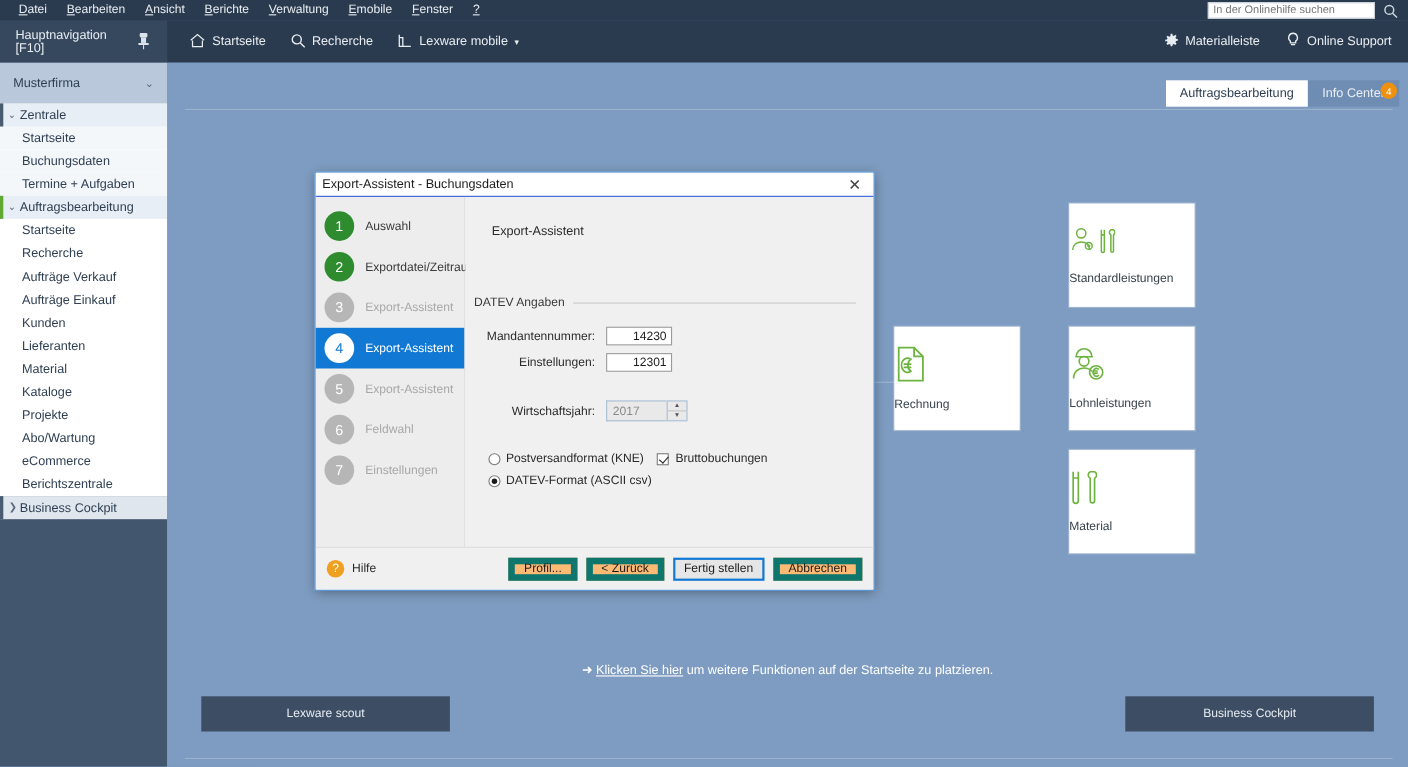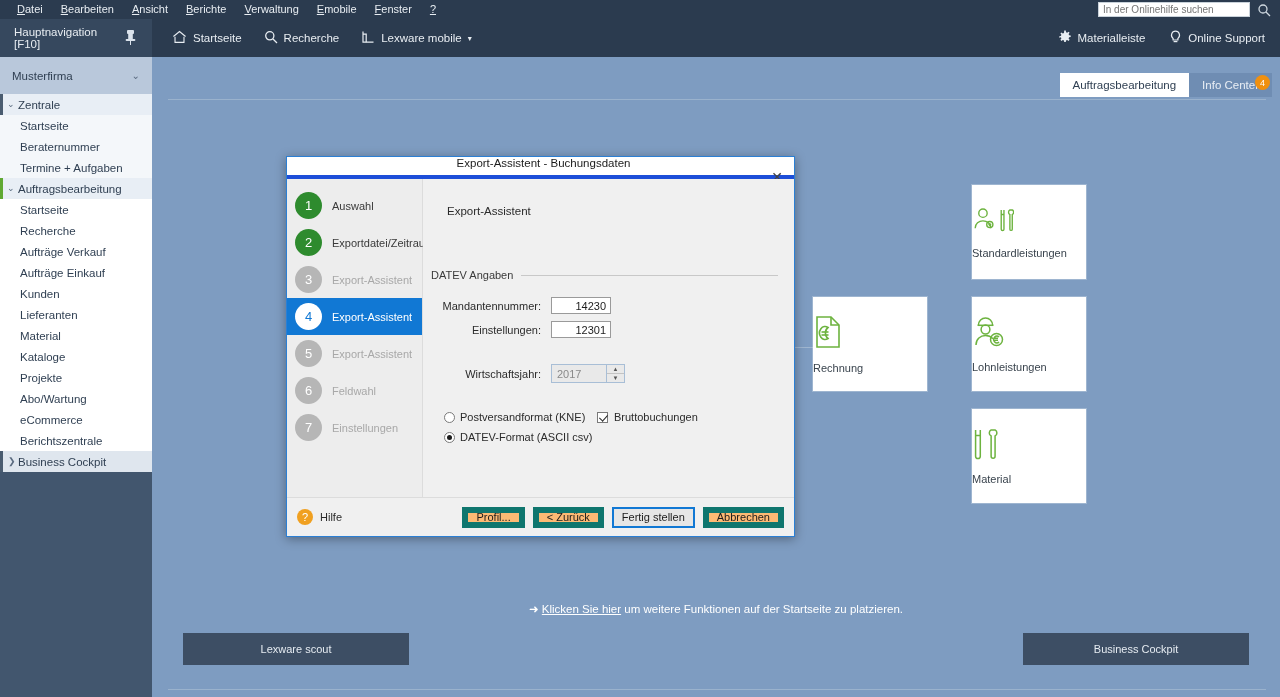--- a/index.html
+++ b/index.html
@@ -143,22 +143,21 @@
 
   
   .dialog {
     position: absolute; left: 286px; top: 156px; width: 509px; height: 381px;
     background: #f0f0f0; border: 1px solid #2b7fd4;
     box-shadow: 0 2px 10px rgba(0,0,0,.35);
   }
   .dlg-title {
     height: 22px; background: #fff; display: flex; align-items: center;
     padding-left: 6px; font-size: 11.5px; color: #1c1c1c;
-    border-bottom: 4px solid #1d4ed8;
-    flex-direction: column;
+    border-bottom: 1px solid #1d4ed8;
   }
   .dlg-close {
     margin-left: auto; width: 34px; height: 22px;
     display: flex; align-items: center; justify-content: center;
     font-size: 14px; color: #444;
   }
   .dlg-body { position: absolute; top: 22px; left: 0; right: 0; bottom: 39px; display: flex; }
   .steps {
     width: 136px; background: #ededed; border-right: 1px solid #dcdcdc;
     padding-top: 8px;
@@ -344,21 +343,21 @@
     <div class="nav-list" id="nav-list">
         <div class="nav-group">
           <span class="mark" style="background: rgb(74, 92, 112);"></span>
           <span class="gchev">⌄</span>
           <span>Zentrale</span>
         </div>
         <div class="nav-sub alt">
           <span>Startseite</span>
         </div>
         <div class="nav-sub alt">
-          <span>Beraternummer</span>
+          <span>Buchungsdaten</span>
         </div>
         <div class="nav-sub alt">
           <span>Termine + Aufgaben</span>
         </div>
         <div class="nav-group">
           <span class="mark" style="background: rgb(95, 168, 50);"></span>
           <span class="gchev">⌄</span>
           <span>Auftragsbearbeitung</span>
         </div>
         <div class="nav-sub">

